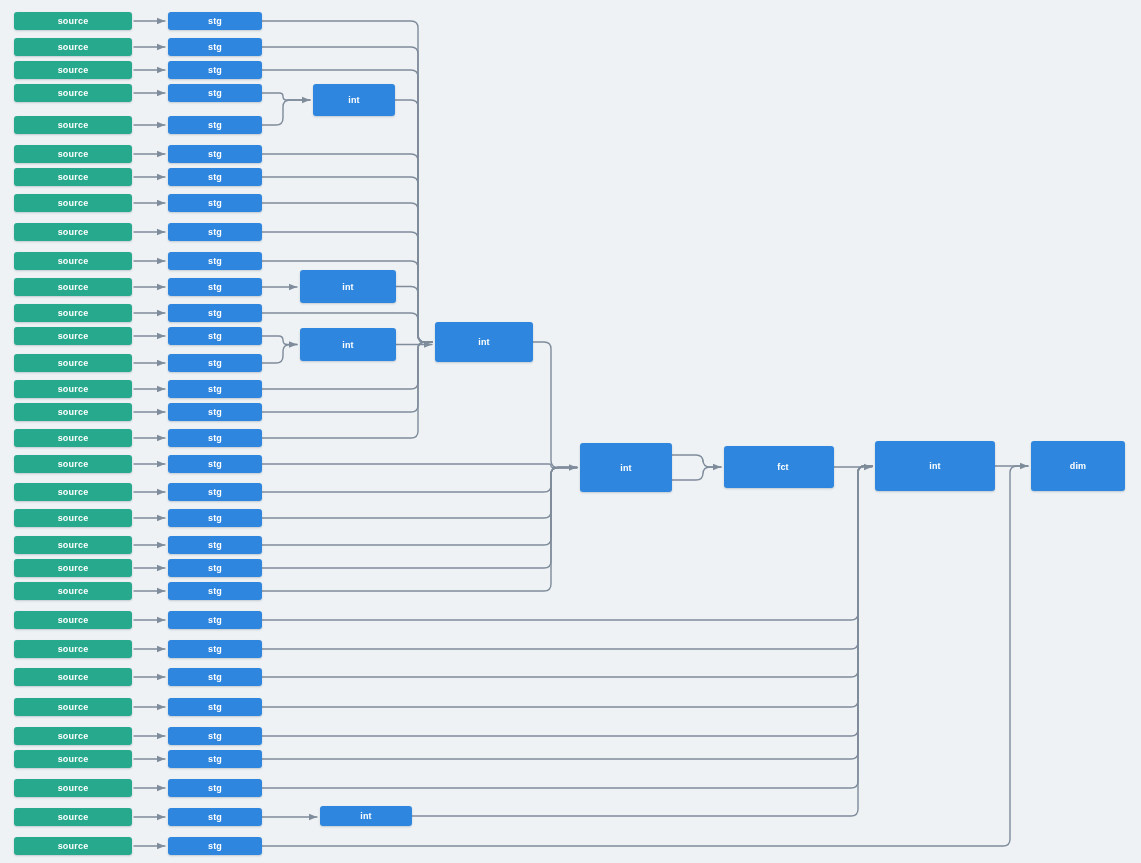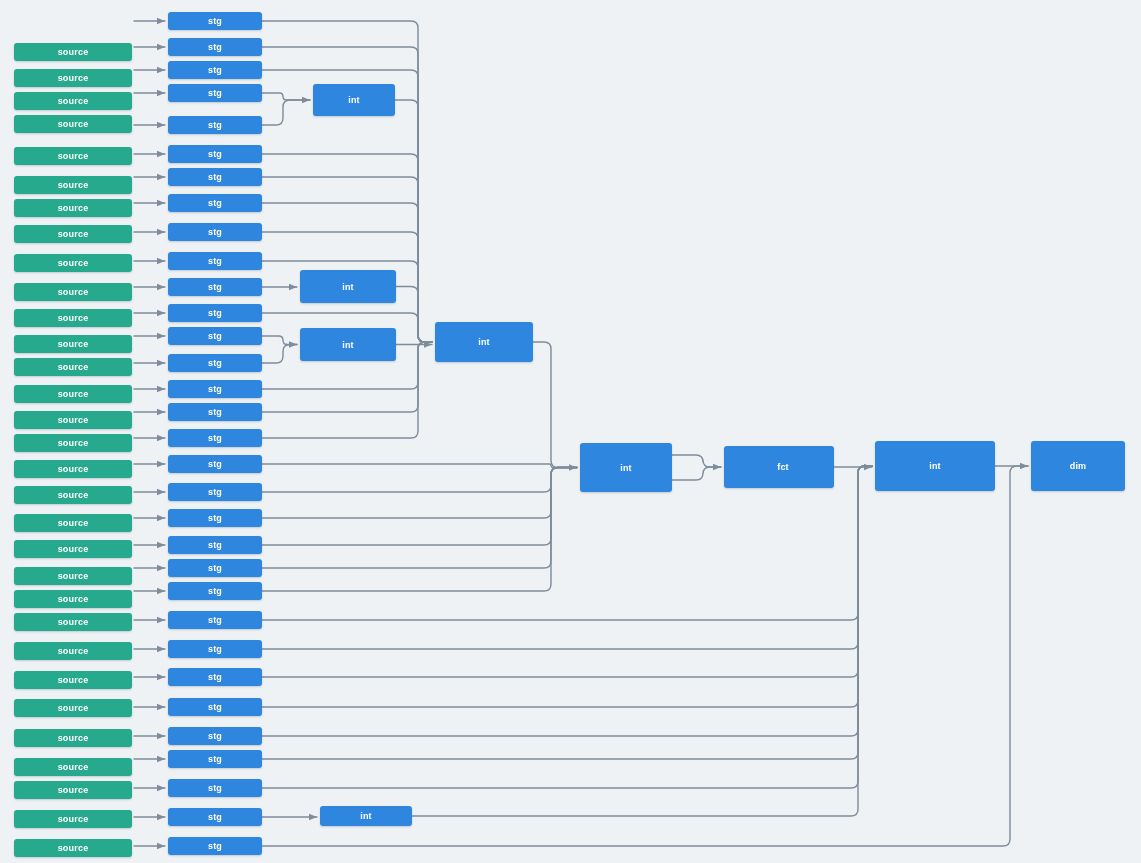--- a/index.html
+++ b/index.html
@@ -17,21 +17,21 @@
     display:flex;align-items:center;justify-content:center;
     color:#ffffff;
     font-size:9px;
     font-weight:bold;
     letter-spacing:0.2px;
     border-radius:3px;
     box-shadow:0 1px 2px rgba(40,60,80,0.22);
     box-sizing:border-box;
     user-select:none;
   }
-  .n-source{background:#26a98c;margin-top:31px;}
+  .n-source{background:#26a98c;}
   .n-stg{background:#2e86de;}
   .n-int{background:#2e86de;}
   .n-fct{background:#2e86de;padding-left:8px;}
   .n-dim{background:#2e86de;}
 </style>
 </head>
 <body>
 
 <div id="canvas">
 

